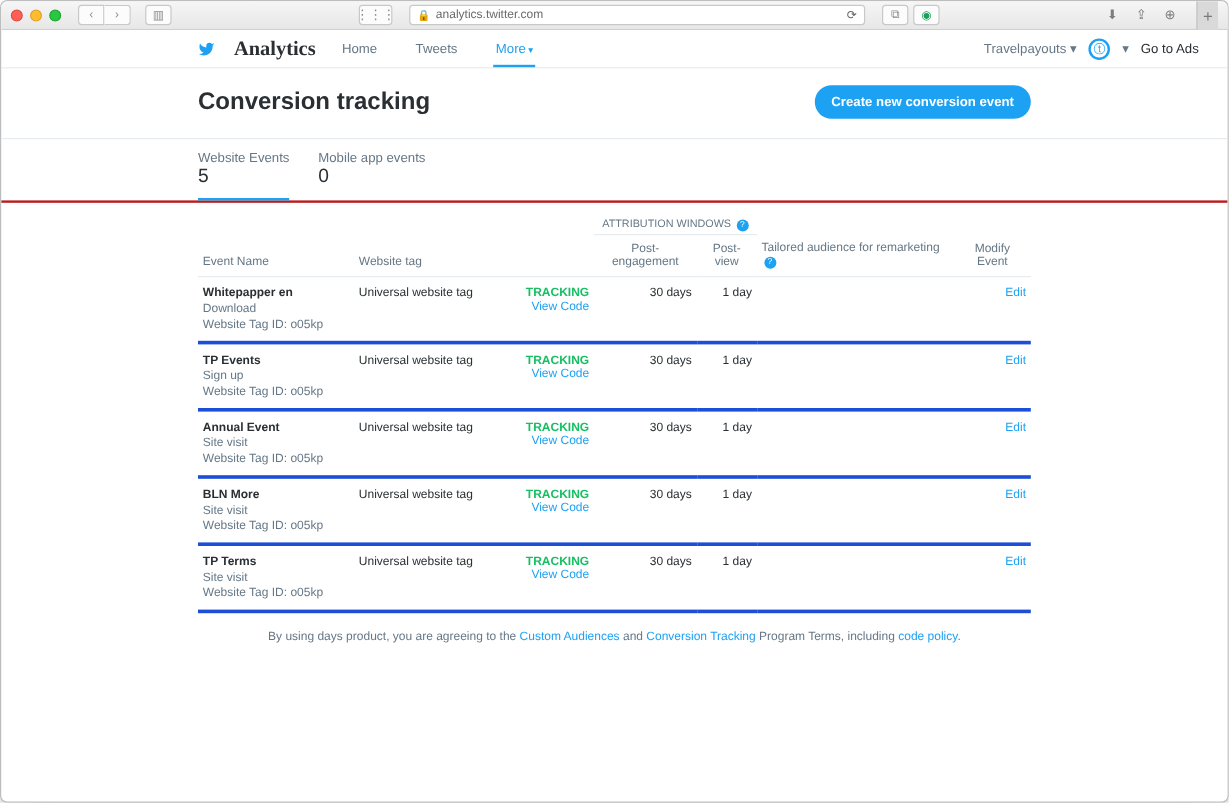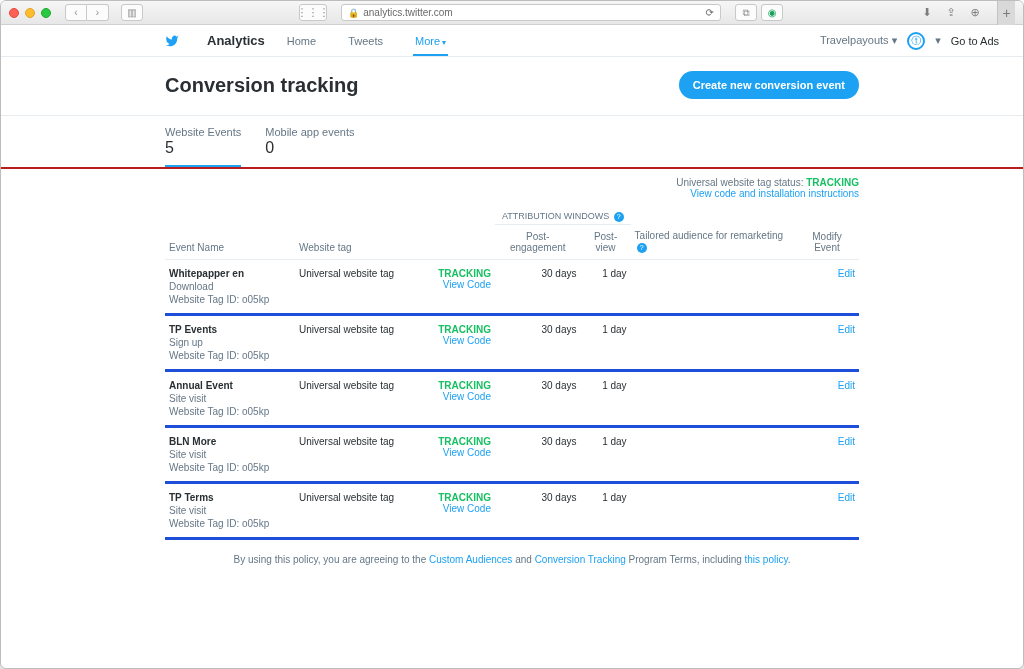--- a/index.html
+++ b/index.html
@@ -61,21 +61,21 @@
   
   .tw-header {
     height: 32px;
     border-bottom: 1px solid #e6ecf0;
     display:flex; align-items:center; padding: 0 24px 0 164px;
     font-size: 11px;
   }
   .tw-left{display:flex; align-items:center; gap:12px;}
   .tw-logo{ color:#1da1f2; display:flex; align-items:center; }
   .tw-logo svg{width:14px; height:14px;}
-  .tw-brand{font-weight:700; font-size:13px; margin-left:16px;}
+  .tw-brand{font-weight:700; font-size:17px; margin-left:4px;font-family:Liberation Serif, serif;}
   .tw-nav a{ color:#657786; text-decoration:none; padding:0 2px;}
   .tw-nav{display:flex; gap:28px; margin-left:8px; align-items:center;}
   .tw-nav .active{ color:#1da1f2; border-bottom:2px solid #1da1f2; padding-bottom:7px; margin-bottom:-9px;}
   .tw-nav .caret{font-size:8px; margin-left:2px;}
   .tw-right{ margin-left:auto; display:flex; align-items:center; gap:10px; color:#657786;}
   .ring{ width:18px; height:18px; border:2px solid #1da1f2; border-radius:50%; display:flex; align-items:center; justify-content:center; color:#1da1f2; font-size:10px;}
 
   
   .page-head {
     display:flex; align-items:center; padding: 14px 164px 16px;
@@ -197,27 +197,20 @@
       <div class="stat-tab active">
         <div class="label">Website Events</div>
         <div class="val">5</div>
       </div>
       <div class="stat-tab">
         <div class="label">Mobile app events</div>
         <div class="val">0</div>
       </div>
     </div>
 
-  <div class="uwt-status">
-    <div>
-      <span>Universal website tag status:</span>
-      <span class="tracking">TRACKING</span>
-    </div>
-    <div><a href="#" class="link">View code and installation instructions</a></div>
-  </div>
 
   <div class="tbl-wrap">
     <table>
       <thead>
         <tr>
           <th rowspan="2" style="width:130px;">Event Name</th>
           <th rowspan="2" style="width:130px;">Website tag</th>
           <th rowspan="2" class="r" style="width:70px;"></th>
           <th colspan="2" class="attr-span">
             <span>ATTRIBUTION WINDOWS</span> <span class="q-badge">?</span>
@@ -296,16 +289,16 @@
             <td class="r">30 days</td>
             <td class="r">1 day</td>
             <td></td>
             <td class="r"><a href="#" class="link">Edit</a></td>
           </tr>
         </tbody>
     </table>
   </div>
 
   <div class="footer">
-    <span>By using this policy, you are agreeing to the </span><a href="#">Custom Audiences</a><span> and </span><a href="#">Conversion Tracking</a><span> Program Terms, including </span><a href="#">this policy</a><span>.</span>
+    <span>By using days product, you are agreeing to the </span><a href="#">Custom Audiences</a><span> and </span><a href="#">Conversion Tracking</a><span> Program Terms, including </span><a href="#">code policy</a><span>.</span>
   </div>
 
 </div>
 
 </body></html>

